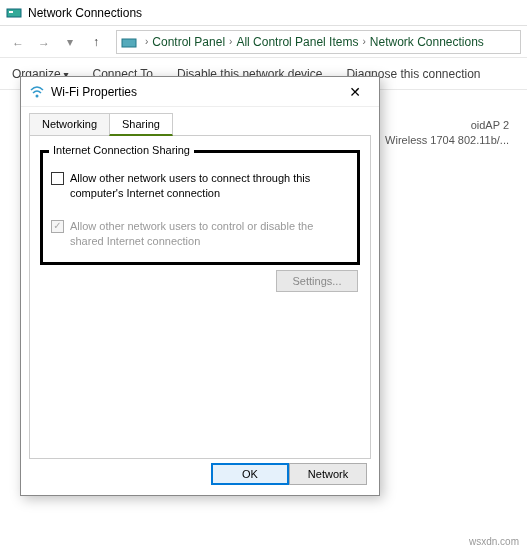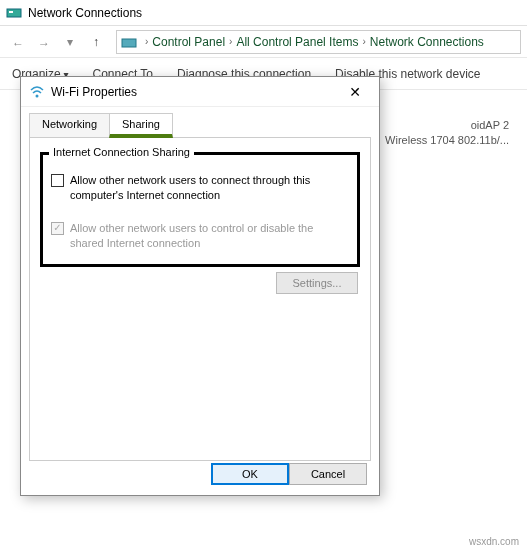--- a/index.html
+++ b/index.html
@@ -28,21 +28,21 @@
     
     
     .dialog { position: absolute; left: 20px; top: 76px; width: 360px; height: 420px; background: #fff; border: 1px solid #888; box-shadow: 3px 3px 12px rgba(0,0,0,0.25); }
     .dlg-title { height: 30px; display: flex; align-items: center; padding: 0 8px; background: #fff; border-bottom: 1px solid #eee; }
     .dlg-title-icon { width: 16px; height: 16px; margin-right: 6px; }
     .dlg-title-text { font-size: 12px; color: #000; flex: 1; }
     .dlg-close { width: 32px; height: 24px; display: flex; align-items: center; justify-content: center; cursor: pointer; font-size: 14px; }
     
     .tabs { display: flex; padding: 6px 8px 0 8px; }
     .tab { padding: 4px 12px; font-size: 11px; border: 1px solid #ccc; border-bottom: none; background: #f5f5f5; cursor: pointer; margin-right: -1px; }
-    .tab.active { background: #fff; position: relative; z-index: 2; border-bottom: 4px solid #4d7c0f; margin-bottom: -1px; }
+    .tab.active { background: #fff; position: relative; z-index: 2; border-bottom: 2px solid #4d7c0f; margin-bottom: -1px; }
     
     .tab-panel { margin: 0 8px 8px 8px; border: 1px solid #ccc; height: 324px; padding: 10px; position: relative; }
     
     .group-frame { border: 3px solid #000; padding: 10px 8px 14px 8px; position: relative; margin-top: 4px; }
     .group-legend { position: absolute; top: -9px; left: 6px; background: #fff; padding: 0 4px; font-size: 11px; }
     
     .chk-row { display: flex; align-items: flex-start; margin-top: 8px; }
     .chk-box { width: 13px; height: 13px; border: 1px solid #333; margin-right: 6px; margin-top: 1px; flex-shrink: 0; background: #fff; display: inline-flex; align-items: center; justify-content: center; font-size: 10px; line-height: 1; }
     .chk-box.disabled { border-color: #aaa; color: #aaa; background: #f5f5f5; }
     .chk-box.checked::before { content: '✓'; }
@@ -86,22 +86,22 @@
     <span class="bc-sep">›</span>
     <span class="bc-item">All Control Panel Items</span>
     <span class="bc-sep">›</span>
     <span class="bc-item">Network Connections</span>
   </div>
 </div>
 
 <div class="cmd-bar">
   <span class="cmd-item dropdown">Organize</span>
   <span class="cmd-item">Connect To</span>
+  <span class="cmd-item">Disable this network device</span>
   <span class="cmd-item">Diagnose this connection</span>
-  <span class="cmd-item">Disable this network device</span>
 </div>
 
 <div class="content-area">
   <div class="net-item">
     <div>oidAP 2</div>
     <div>Wireless 1704 802.11b/...</div>
   </div>
 </div>
 
 <div class="dialog">
@@ -135,17 +135,17 @@
         <span class="chk-box disabled checked"></span>
         <span class="chk-label disabled">Allow other network users to control or disable the shared Internet connection</span>
       </div>
     </div>
 
     <button class="settings-btn" disabled="">Settings...</button>
   </div>
 
   <div class="dlg-buttons">
     <button class="btn primary">OK</button>
-    <button class="btn">Cancel</button>
+    <button class="btn">Network</button>
   </div>
 </div>
 
 <div class="watermark">wsxdn.com</div>
 
 </body></html>

